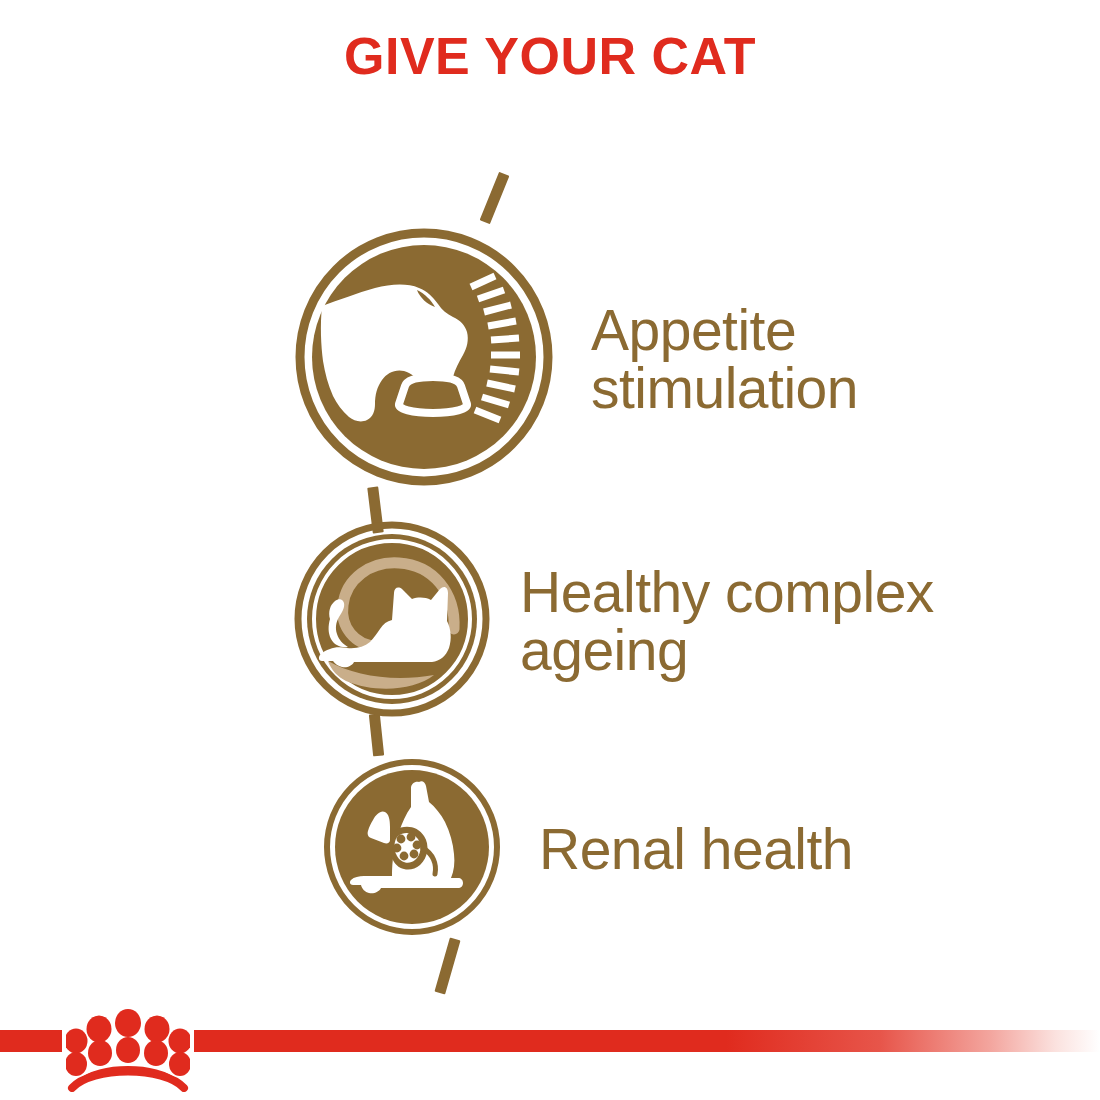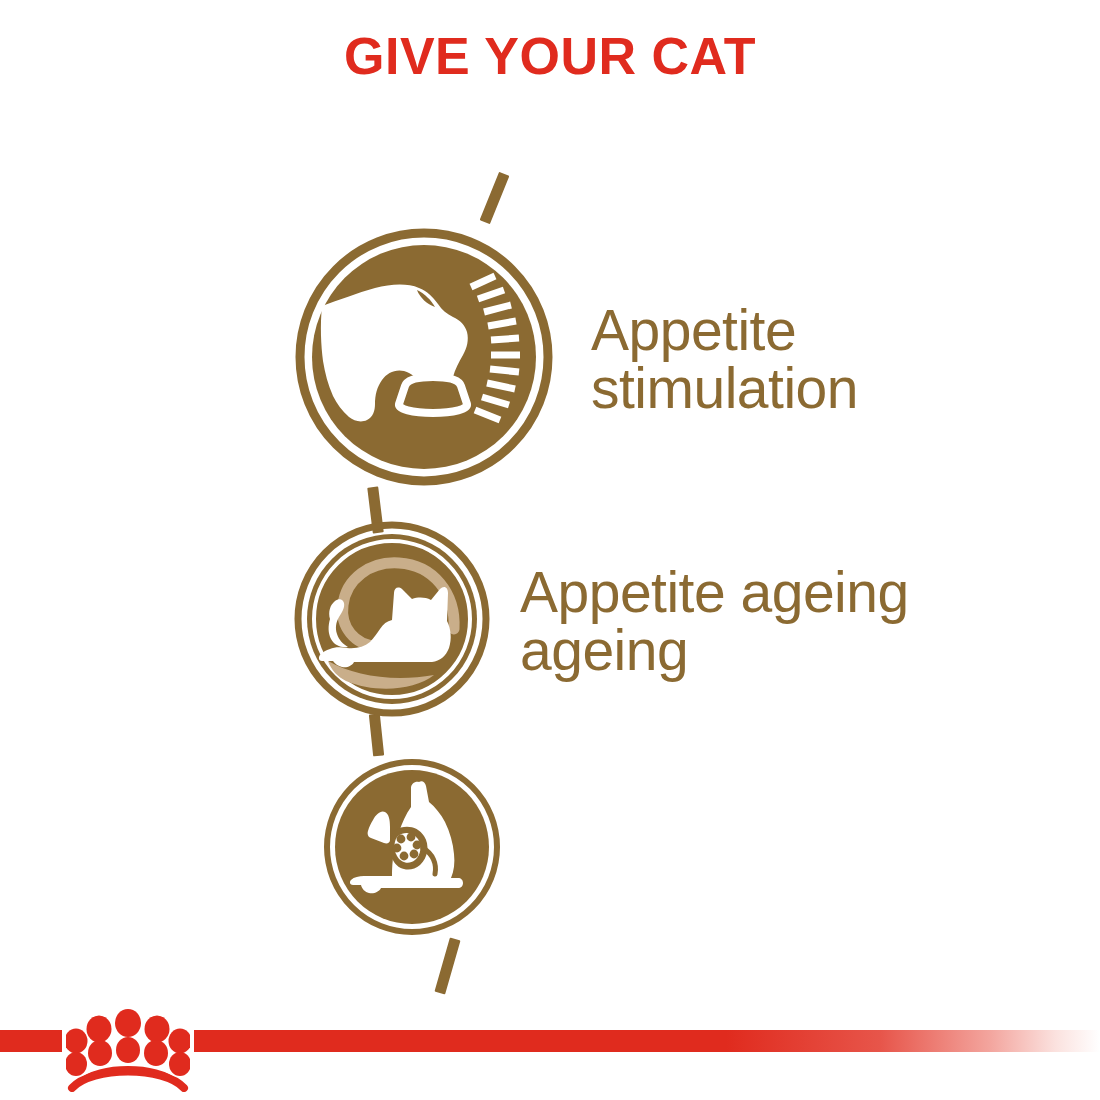--- a/index.html
+++ b/index.html
@@ -243,21 +243,21 @@
             C34,91 36,84 41,80
             C45,77 49,78 50,82
             C51,87 48,91 45,96
             C42,101 41,107 43,113
             C45,119 49,123 54,126
             C47,127 40,124 37,118
             C34,112 34,105 36,98 Z"></path>
         </svg>
       </span>
       <span class="benefit-label">
-        <span class="l1">Appetite ageing</span>
+        <span class="l1">Healthy complex</span>
         <span class="l2">ageing</span>
       </span>
     </div>
 
     <div class="benefit-row row-2">
       <span class="icon-badge">
         <svg width="178" height="178" viewBox="0 0 178 178" aria-hidden="true">
           <circle cx="89" cy="89" r="85" fill="none" stroke="#8B6A32" stroke-width="6"></circle>
           <circle cx="89" cy="89" r="77" fill="#8B6A32"></circle>
 
@@ -312,20 +312,23 @@
             <circle cx="94" cy="87" r="4.4" fill="#8B6A32"></circle>
             <circle cx="91" cy="96" r="4.4" fill="#8B6A32"></circle>
             <circle cx="81" cy="98" r="4.4" fill="#8B6A32"></circle>
             <circle cx="74" cy="90" r="4.4" fill="#8B6A32"></circle>
 
             <path fill="none" stroke="#8B6A32" stroke-width="5" stroke-linecap="round" d="
               M100,90 C110,96 114,106 112,116"></path>
           </g>
         </svg>
       </span>
+      <span class="benefit-label">
+        <span class="l1">Renal health</span>
+      </span>
     </div>
 
   </div>
 
   <div class="footer">
     <div class="footer-bar"></div>
     <div class="footer-crown-mask"></div>
     <span class="footer-crown">
       <svg width="124" height="84" viewBox="0 0 124 84" aria-hidden="true">
         <g fill="#E02B1E">

